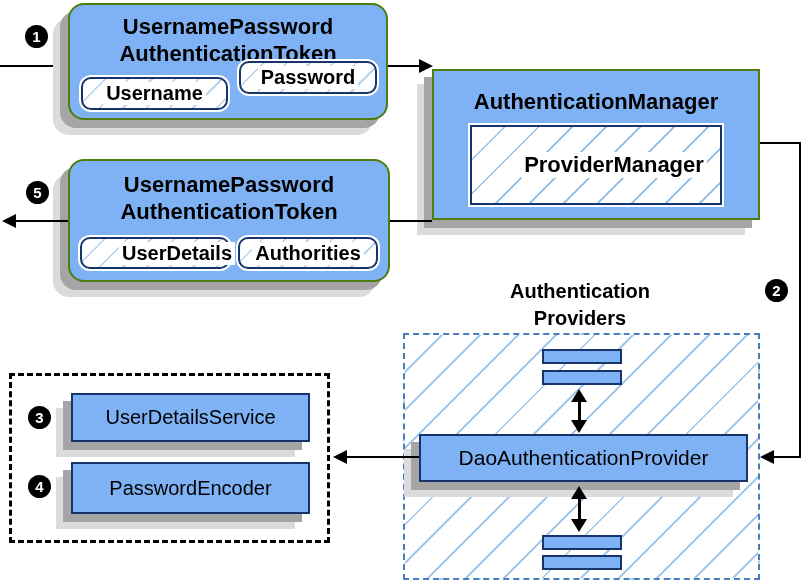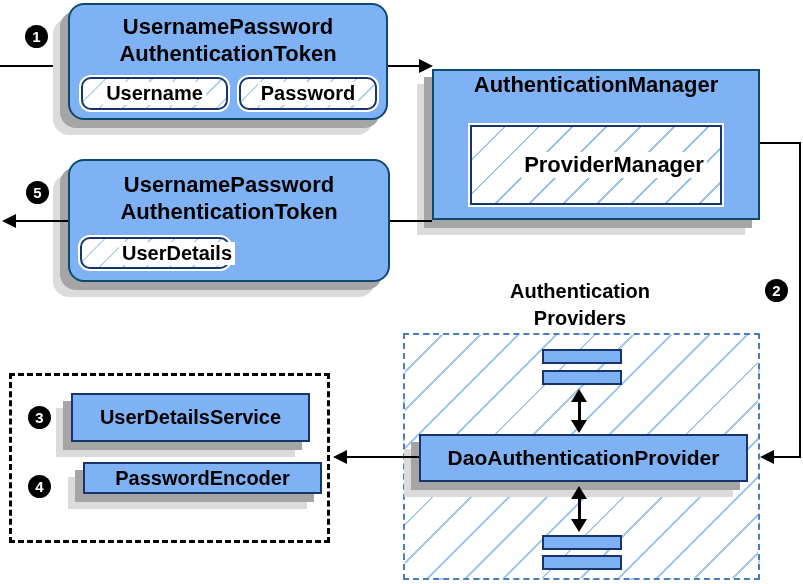--- a/index.html
+++ b/index.html
@@ -7,21 +7,21 @@
   #canvas {
     position: relative; width: 803px; height: 584px;
     background: #ffffff; overflow: hidden;
     font-family: "Liberation Sans", sans-serif;
   }
   .abs { position: absolute; }
 
   
   .node {
     background: #7EB2F4;
-    border: 2px solid #0c4a6e;
+    border: 2px solid #4d7c0f;
     box-shadow: -8px 8px 0 #A5A5A5, -15px 15px 0 #DBDBDB;
   }
   .rounded { border-radius: 16px; }
   .node-title {
     text-align: center; font-weight: bold; color: #000;
     font-size: 22px; line-height: 27px;
   }
 
   
   .hatch-sm {
@@ -69,21 +69,21 @@
   }
   .mini-bar {
     width: 80px; height: 15px;
     background: #7EB2F4; border: 2px solid #17356B;
   }
   .services-box { border: 3px dashed #000; background: transparent; }
   .solid-label-box {
     background: #7EB2F4; border: 2px solid #17356B;
     box-shadow: -8px 8px 0 #A5A5A5, -15px 15px 0 #DBDBDB;
     display: flex; align-items: center; justify-content: center;
-    font-weight: bold; color: #000;
+    font-weight: normal; color: #000;
   }
 </style>
 </head>
 <body>
 
 <div id="canvas">
 
   <div class="abs badge" style="left:25px; top:25px;">1</div>
   <div class="abs badge" style="left:765px; top:279px;">2</div>
   <div class="abs badge" style="left:28px; top:406px;">3</div>
@@ -93,49 +93,52 @@
   <div class="abs hline" style="left:0; top:65px; width:68px;"></div>
 
   <div class="abs node rounded" style="left:68px; top:3px; width:320px; height:117px;">
     <div class="node-title" style="margin-top:8px;">
       <div>UsernamePassword</div>
       <div>AuthenticationToken</div>
     </div>
     <div class="field-box hatch-sm" style="left:11px; top:72px; width:147px; height:33px;">
       <span>Username</span>
     </div>
-    <div class="field-box hatch-sm" style="left:169px; top:72px; width:138px; height:33px;">
+    <div class="field-box hatch-sm" style="left:169px; top:56px; width:138px; height:33px;">
       <span>Password</span>
     </div>
   </div>
 
   <div class="abs hline" style="left:388px; top:65px; width:32px;"></div>
   <div class="abs head-right" style="left:419px; top:59px;"></div>
 
   <div class="abs node" style="left:432px; top:69px; width:328px; height:151px;">
-    <div class="node-title" style="">AuthenticationManager</div>
+    <div class="node-title" style="margin-top:17px;">AuthenticationManager</div>
     <div class="field-box hatch-md" style="left:36px; top:54px; width:252px; height:80px; border-radius:0;padding-left:36px;">
       <span style="font-size:22px;">ProviderManager</span>
     </div>
   </div>
 
   <div class="abs hline" style="left:760px; top:142px; width:41px;"></div>
   <div class="abs vline" style="left:799px; top:142px; height:316px;"></div>
   <div class="abs hline" style="left:773px; top:456px; width:28px;"></div>
   <div class="abs head-left" style="left:760px; top:450px;"></div>
 
   <div class="abs hline" style="left:390px; top:220px; width:42px;"></div>
 
   <div class="abs node rounded" style="left:68px; top:159px; width:322px; height:123px;">
     <div class="node-title" style="margin-top:10px;">
       <div>UsernamePassword</div>
       <div>AuthenticationToken</div>
     </div>
     <div class="field-box hatch-sm" style="left:10px; top:76px; width:150px; height:32px;padding-left:44px;">
       <span>UserDetails</span>
+    </div>
+    <div class="field-box hatch-sm" style="left:168px; top:76px; width:140px; height:32px;">
+      <span>Authorities</span>
     </div>
   </div>
 
   <div class="abs hline" style="left:14px; top:220px; width:54px;"></div>
   <div class="abs head-left" style="left:2px; top:214px;"></div>
 
   <div class="abs" style="left:455px; top:258px; width:250px; text-align:center; font-weight:bold; font-size:20px; line-height:27px; color:#000;margin-top:20px;">
     <div>Authentication</div>
     <div>Providers</div>
   </div>
@@ -166,17 +169,17 @@
 
   <div class="abs hline" style="left:346px; top:456px; width:73px;"></div>
   <div class="abs head-left" style="left:333px; top:450px;"></div>
 
   <div class="abs services-box" style="left:9px; top:373px; width:321px; height:170px;"></div>
 
   <div class="abs solid-label-box" style="left:71px; top:393px; width:239px; height:49px; font-size:20px;">
     <span>UserDetailsService</span>
   </div>
 
-  <div class="abs solid-label-box" style="left:83px; top:462px; width:239px; height:32px; font-size:20px;">
+  <div class="abs solid-label-box" style="left:71px; top:462px; width:239px; height:52px; font-size:20px;">
     <span>PasswordEncoder</span>
   </div>
 
 </div>
 
 </body></html>

